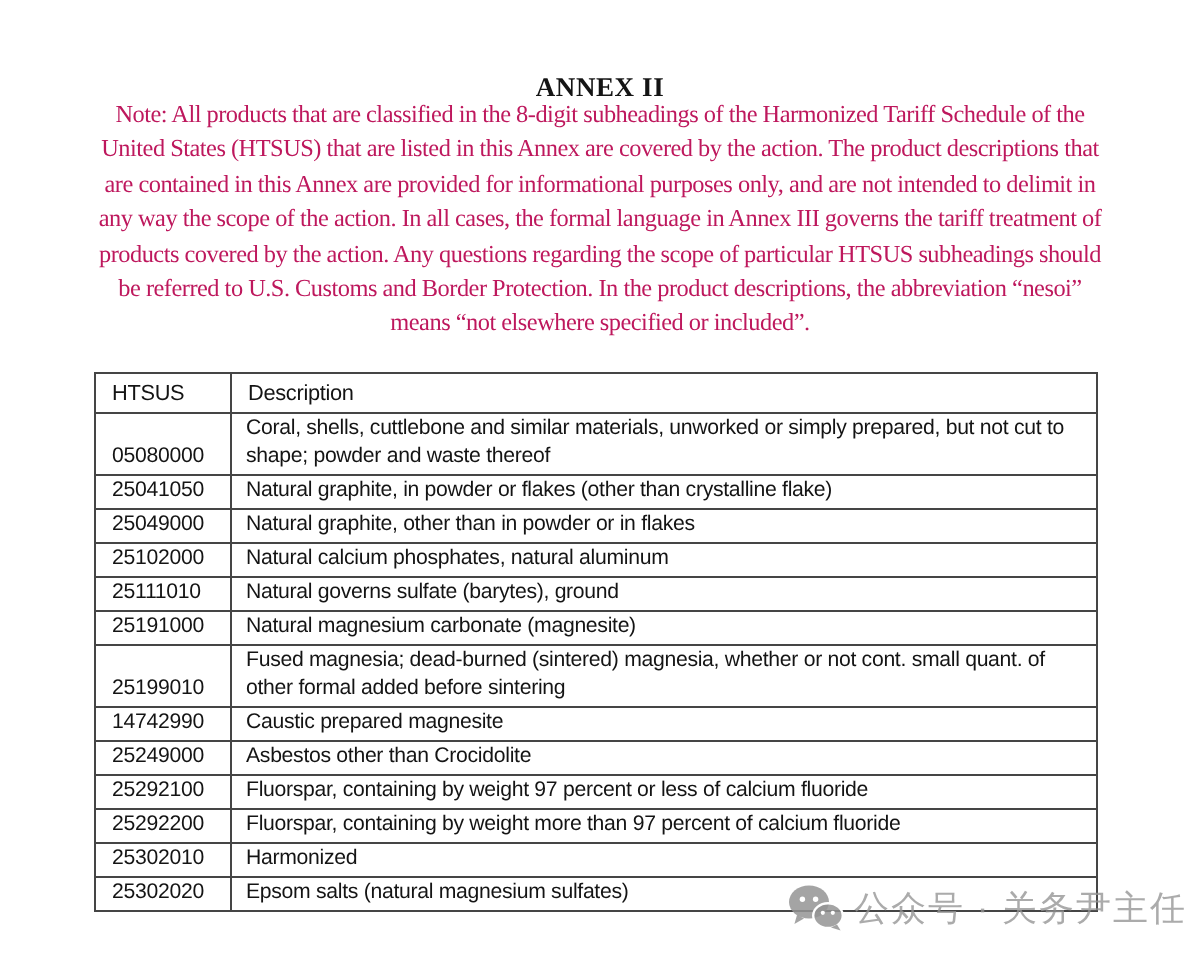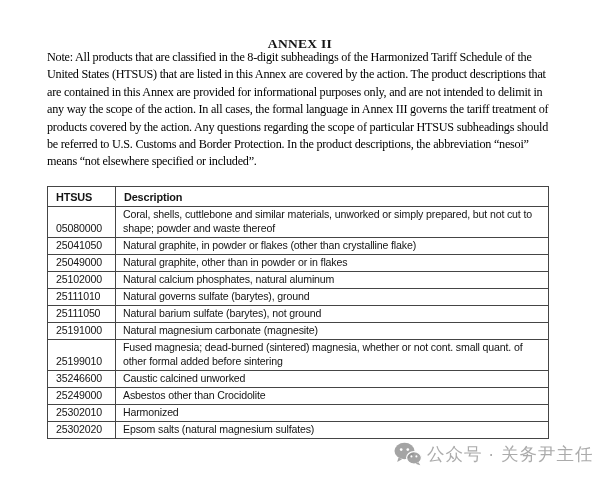--- a/index.html
+++ b/index.html
@@ -14,35 +14,35 @@
   .title {
     position:absolute; top:24px; left:0; width:600px;
     text-align:center;
     font-size:13.5px; font-weight:bold; letter-spacing:0.3px;
     color:#141414;
     margin-top:12px;
   }
   .note {
     position:absolute; top:49px; left:47px; width:506px;
     font-size:12.2px; line-height:17.4px; letter-spacing:-0.25px;
-    text-align:left;
-    color:#000000;
+    text-align:center;
+    color:#be185d;
   }
   table.htsus {
     position:absolute; top:186px; left:47px; width:501px;
     border-collapse:collapse;
     table-layout:fixed;
     font-family:"Liberation Sans", sans-serif;
     font-size:10.6px; letter-spacing:-0.15px;
     color:#141414;
     border:1.5px solid #2e2e2e;
   }
   table.htsus th, table.htsus td { border:1px solid #454545; }
   table.htsus th {
-    text-align:left; font-weight:bold;
+    text-align:left; font-weight:normal;
     height:17px; padding:1px 10px 1px 8px;
     vertical-align:middle;
     font-size:10.9px;
   }
   col.c-code { width:68px; }
   col.c-desc { width:433px; }
   td.code {
     padding:1px 3px 2px 8px;
     vertical-align:bottom;
     line-height:13px;
@@ -100,38 +100,42 @@
         </tr>
         <tr>
           <td class="code">25102000</td>
           <td class="desc">Natural calcium phosphates, natural aluminum</td>
         </tr>
         <tr>
           <td class="code">25111010</td>
           <td class="desc">Natural governs sulfate (barytes), ground</td>
         </tr>
         <tr>
-          <td class="code">25111050</td>
-          <td class="desc">Natural barium sulfate (barytes), not ground</td>
-        </tr>
-        <tr>
           <td class="code">25191000</td>
           <td class="desc">Natural magnesium carbonate (magnesite)</td>
         </tr>
         <tr>
           <td class="code">25199010</td>
           <td class="desc">Fused magnesia; dead-burned (sintered) magnesia, whether or not cont. small quant. of other formal added before sintering</td>
         </tr>
         <tr>
-          <td class="code">35246600</td>
-          <td class="desc">Caustic calcined unworked</td>
+          <td class="code">14742990</td>
+          <td class="desc">Caustic prepared magnesite</td>
         </tr>
         <tr>
           <td class="code">25249000</td>
           <td class="desc">Asbestos other than Crocidolite</td>
+        </tr>
+        <tr>
+          <td class="code">25292100</td>
+          <td class="desc">Fluorspar, containing by weight 97 percent or less of calcium fluoride</td>
+        </tr>
+        <tr>
+          <td class="code">25292200</td>
+          <td class="desc">Fluorspar, containing by weight more than 97 percent of calcium fluoride</td>
         </tr>
         <tr>
           <td class="code">25302010</td>
           <td class="desc">Harmonized</td>
         </tr>
         <tr>
           <td class="code">25302020</td>
           <td class="desc">Epsom salts (natural magnesium sulfates)</td>
         </tr>
       </tbody>

